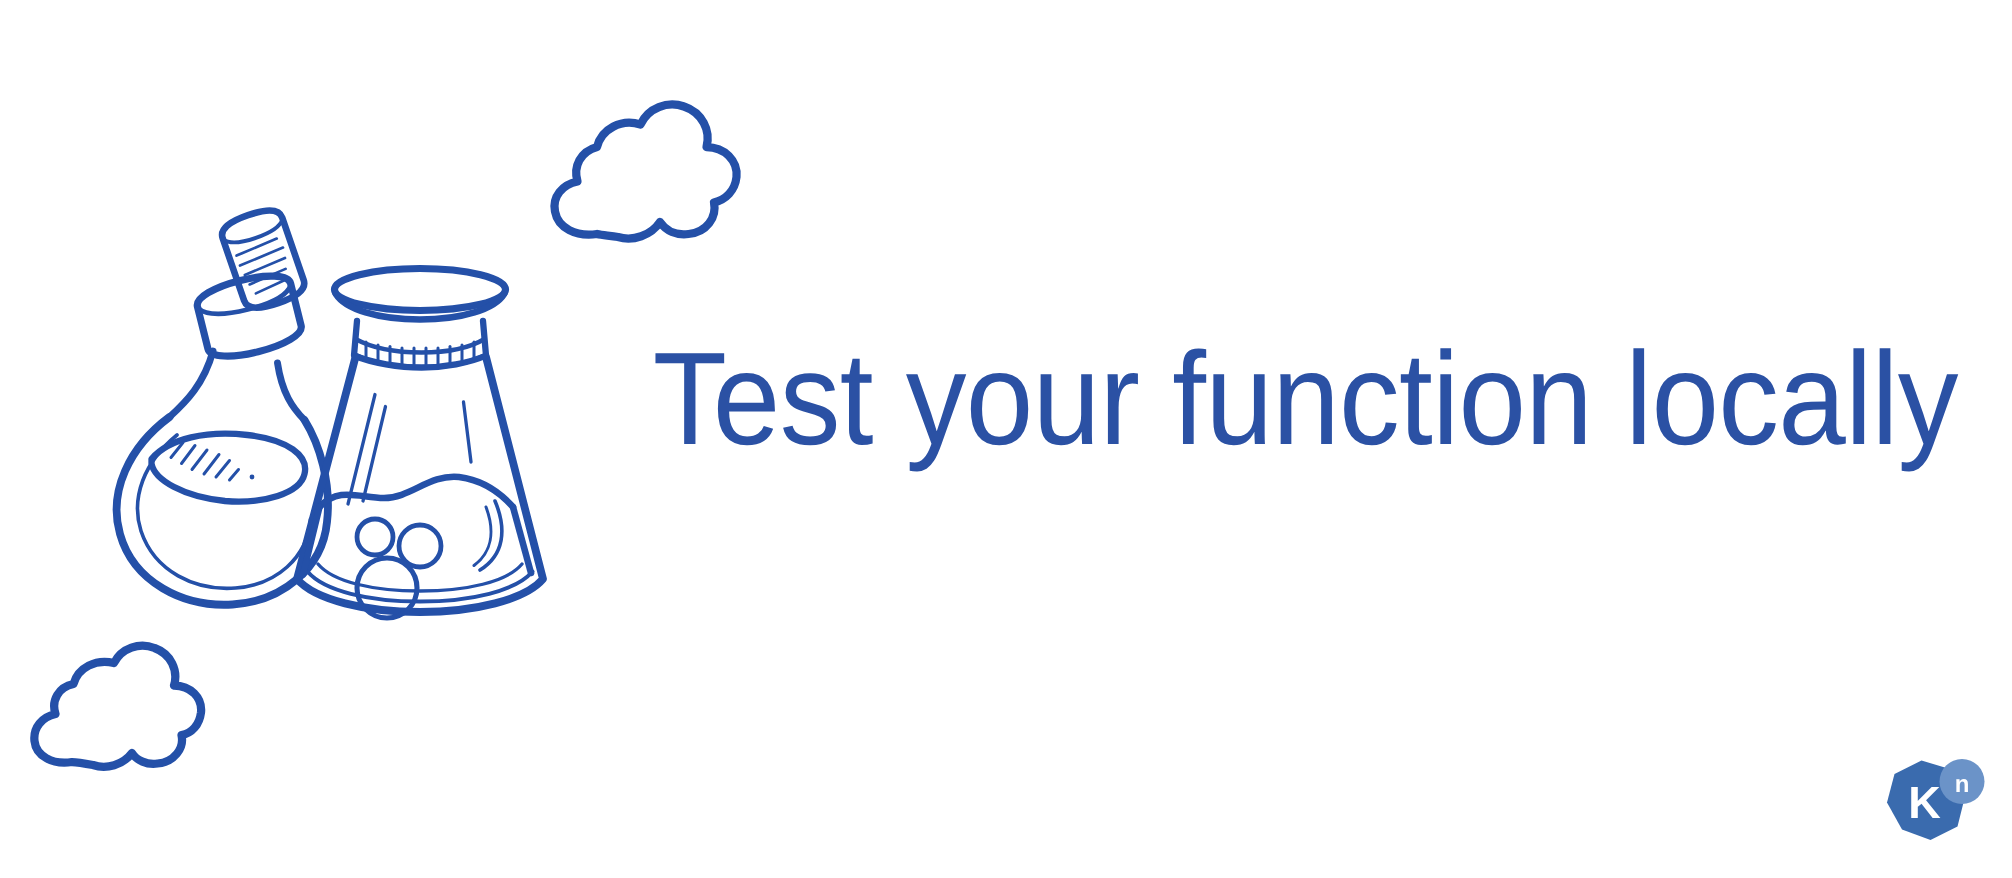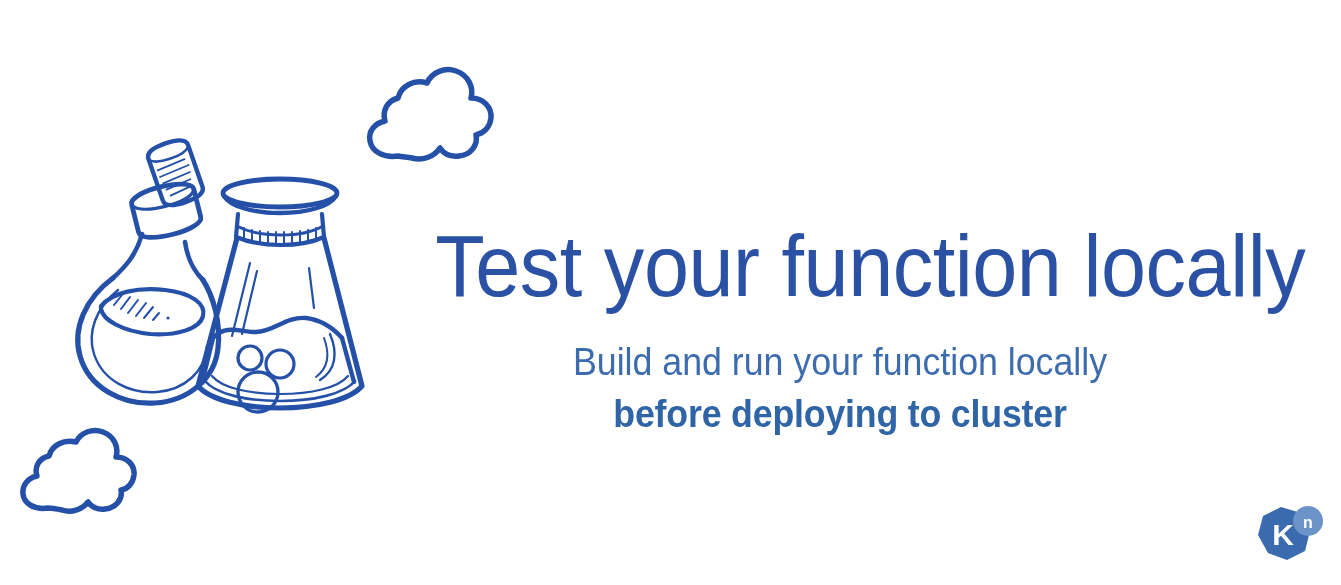--- a/index.html
+++ b/index.html
@@ -46,21 +46,20 @@
     height: 285px;
     pointer-events: none;
   }
 
   
   #text-block {
     position: absolute;
     left: 400px;
     top: 222px;
     width: 880px;
-    text-align: center;
   }
   #page-title {
     font-family: "Liberation Sans", sans-serif;
     font-size: 88px;
     line-height: 1.0;
     font-weight: 400;
     color: #2B51A4;
     letter-spacing: -0.5px;
     margin: 0;
     white-space: nowrap;
@@ -205,24 +204,20 @@
         <circle cx="192" cy="220" r="12" stroke-width="3.2"></circle>
         <circle cx="222" cy="226" r="14" stroke-width="3.2"></circle>
         <circle cx="200" cy="254" r="20" stroke-width="3.4"></circle>
       </g>
     </svg>
   </div>
 
   <div id="text-block">
     <h1 id="page-title">Test your function locally</h1>
 
-    <div id="subtitle-block">
-      <div class="subtitle-line regular">Build and run your function locally</div>
-      <div class="subtitle-line bold">before deploying to cluster</div>
-    </div>
   </div>
 
   <div id="knative-logo">
     <svg viewBox="0 0 72 70" width="72" height="70" aria-hidden="true">
 
       <polygon points="28,4 48,10 57,28 52,48 34,57 15,50 5,32 10,13" fill="#3A6BAE"></polygon>
       <text x="30" y="42" font-family="Liberation Sans, sans-serif" font-size="30" font-weight="700" fill="#FFFFFF" text-anchor="middle">K</text>
 
       <circle cx="55" cy="18" r="15" fill="#6B93C8"></circle>
       <text x="55" y="25" font-family="Liberation Sans, sans-serif" font-size="16" font-weight="700" fill="#FFFFFF" text-anchor="middle">n</text>

